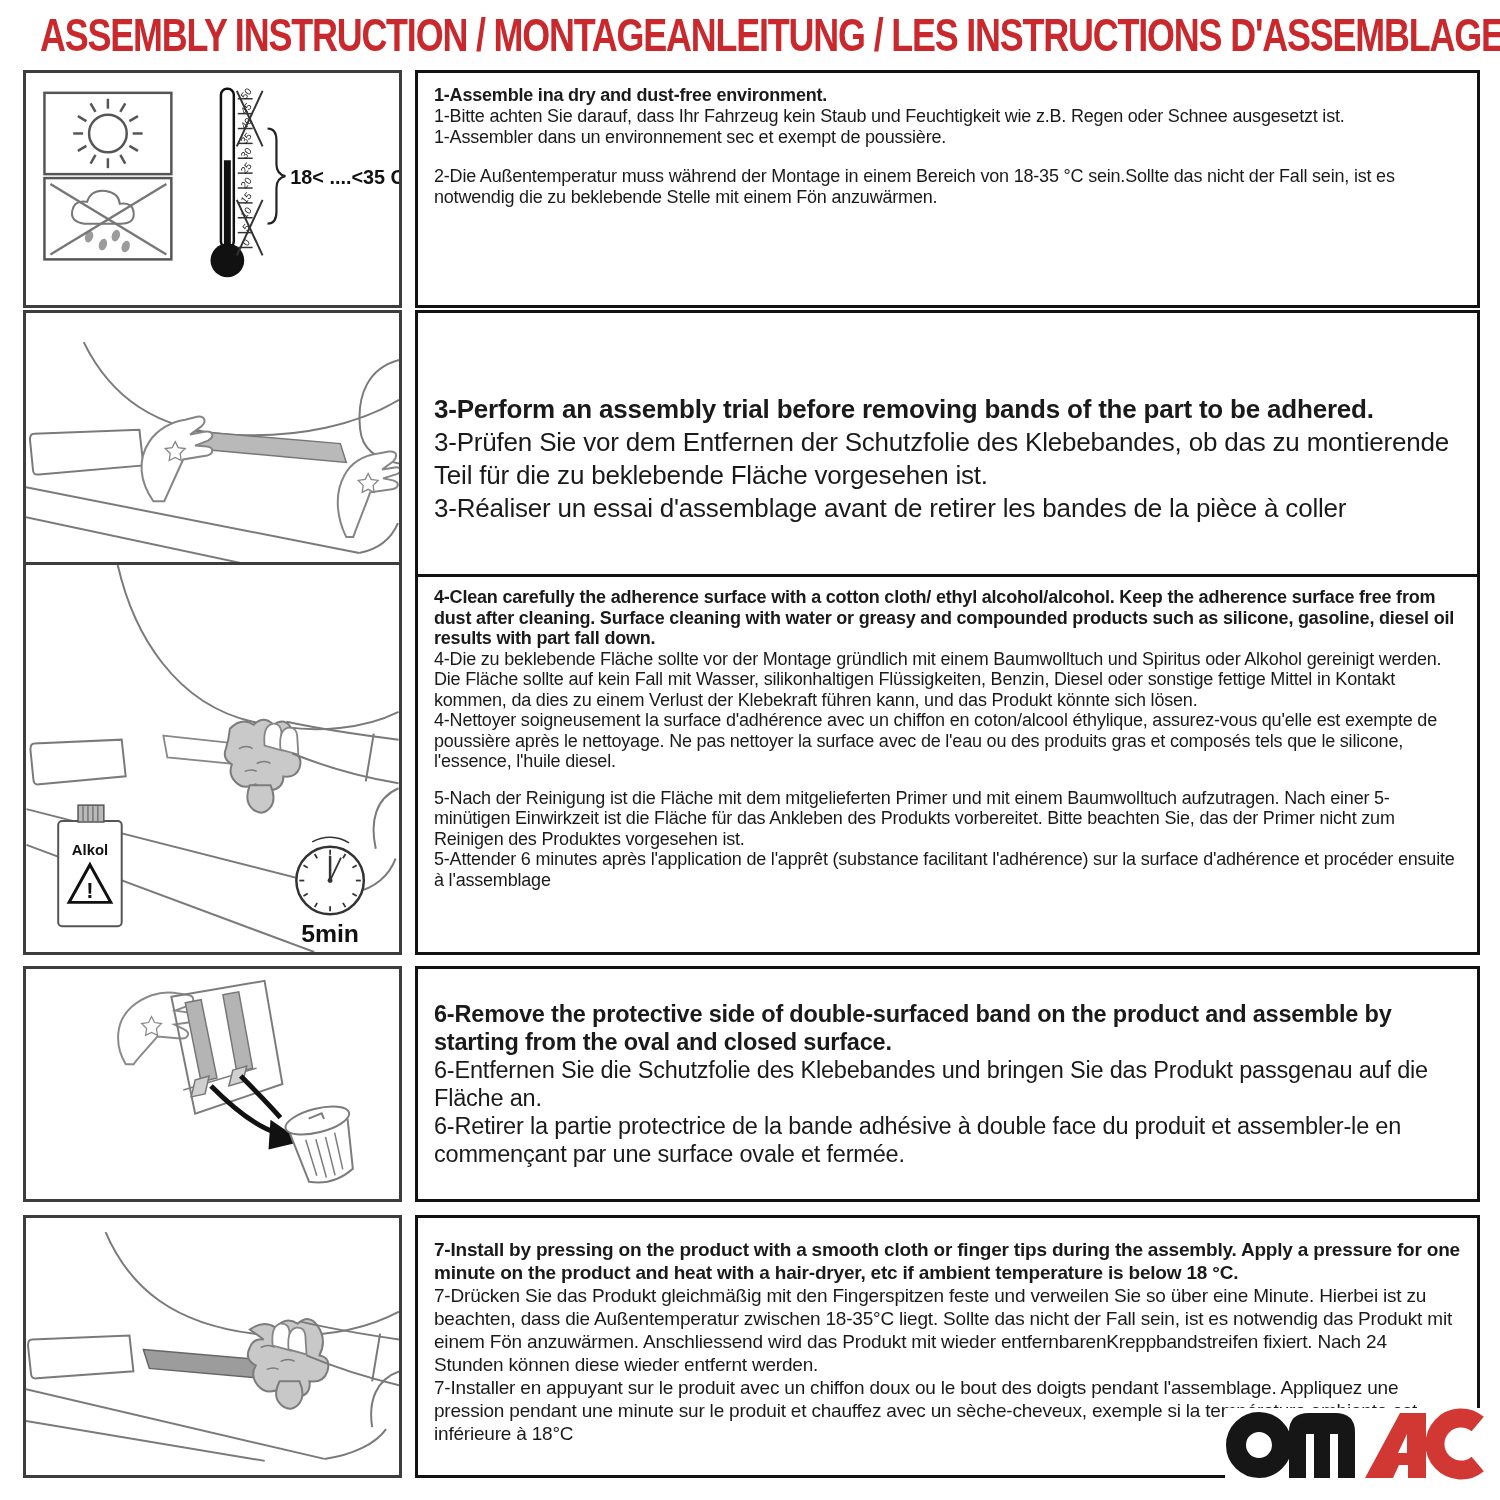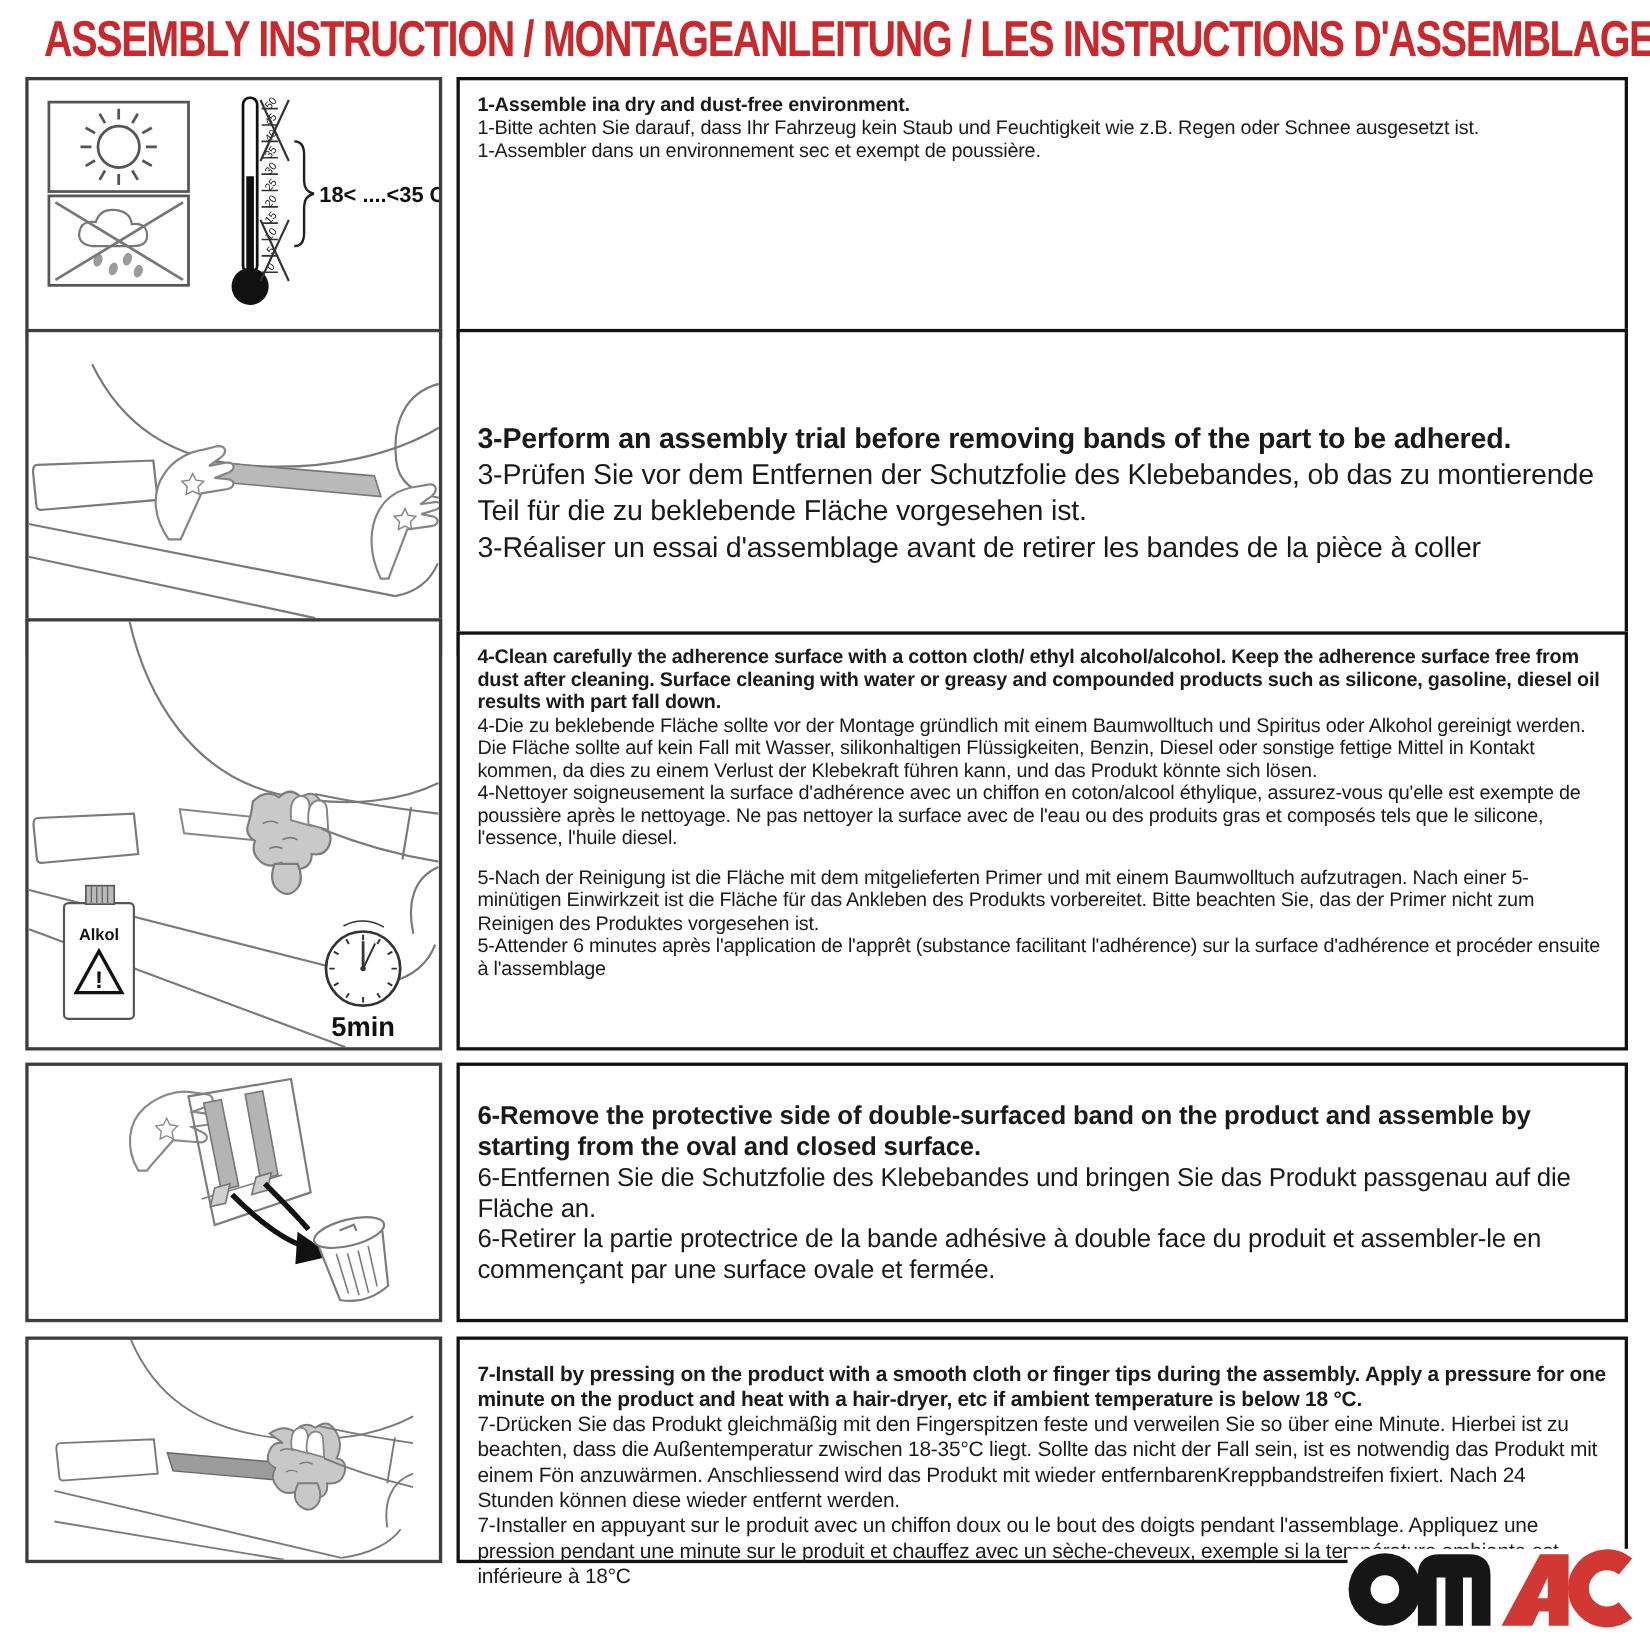--- a/index.html
+++ b/index.html
@@ -20,24 +20,24 @@
   }
   .imgbox svg{display:block;width:100%;height:100%;}
   .textbox{
     position:absolute;left:415px;width:1065px;top:0;bottom:0;
     border:3px solid #121212;background:#fff;box-sizing:border-box;
     display:flex;flex-direction:column;letter-spacing:-0.2px;
   }
   .textbox p{margin:0;}
   .b{font-weight:bold;}
   .r1{top:70px;height:238px;}
-  .r2{top:299px;height:297px;}
+  .r2{top:310px;height:297px;}
   .r3{top:562px;height:393px;}
   .r4{top:966px;height:236px;}
-  .r5{top:1215px;height:206px;}
+  .r5{top:1215px;height:263px;}
   .t1{font-size:18px;line-height:21px;padding:12px 16px;}
   .t1 .gap{height:18px;}
   .t2{font-size:26px;line-height:33px;padding:0 16px;justify-content:center;}
   .t3{font-size:18px;line-height:20.5px;padding:10px 16px;margin-top:12px;}
   .t3 .gap{height:16px;}
   .t4{font-size:23.5px;line-height:28px;padding:12px 16px;justify-content:center;}
   .t5{font-size:19px;line-height:23px;padding:20px 16px;}
   .logo{
     position:absolute;left:1225px;top:1408px;width:272px;height:74px;
     background:#fff;z-index:5;
@@ -125,20 +125,21 @@
         <path d="M243,56 Q252,56 252,68 L252,92 Q252,102 261,104 Q252,106 252,116 L252,140 Q252,152 243,152" fill="none" stroke="#222" stroke-width="2.2"></path>
         <text x="266" y="112" font-size="20" font-weight="bold" fill="#111">18&lt; ....&lt;35 C</text>
       </g>
     </svg>
   </div>
   <div class="textbox t1">
     <p class="b">1-Assemble ina dry and dust-free environment.</p>
     <p>1-Bitte achten Sie darauf, dass Ihr Fahrzeug kein Staub und Feuchtigkeit wie z.B. Regen oder Schnee ausgesetzt ist.</p>
     <p>1-Assembler dans un environnement sec et exempt de poussière.</p>
     <div class="gap"></div>
+    <p>2-Die Außentemperatur muss während der Montage in einem Bereich von 18-35 °C  sein.Sollte das nicht der Fall sein, ist es notwendig die zu beklebende Stelle mit einem Fön anzuwärmen.</p>
   </div>
 </div>
 
 <div class="row r2">
   <div class="imgbox">
     <svg viewBox="0 0 375 234">
       <g>
         <path class="art-line" d="M58,0 C85,55 130,88 205,93 C275,97 335,82 375,58"></path>
         <path class="art-line" d="M375,18 C345,26 332,52 336,88 C338,108 352,118 375,122"></path>
         <path class="art-line" d="M8,92 Q4,92 4,98 L7,128 Q7,134 13,133 L118,124 L114,88 Z"></path>

